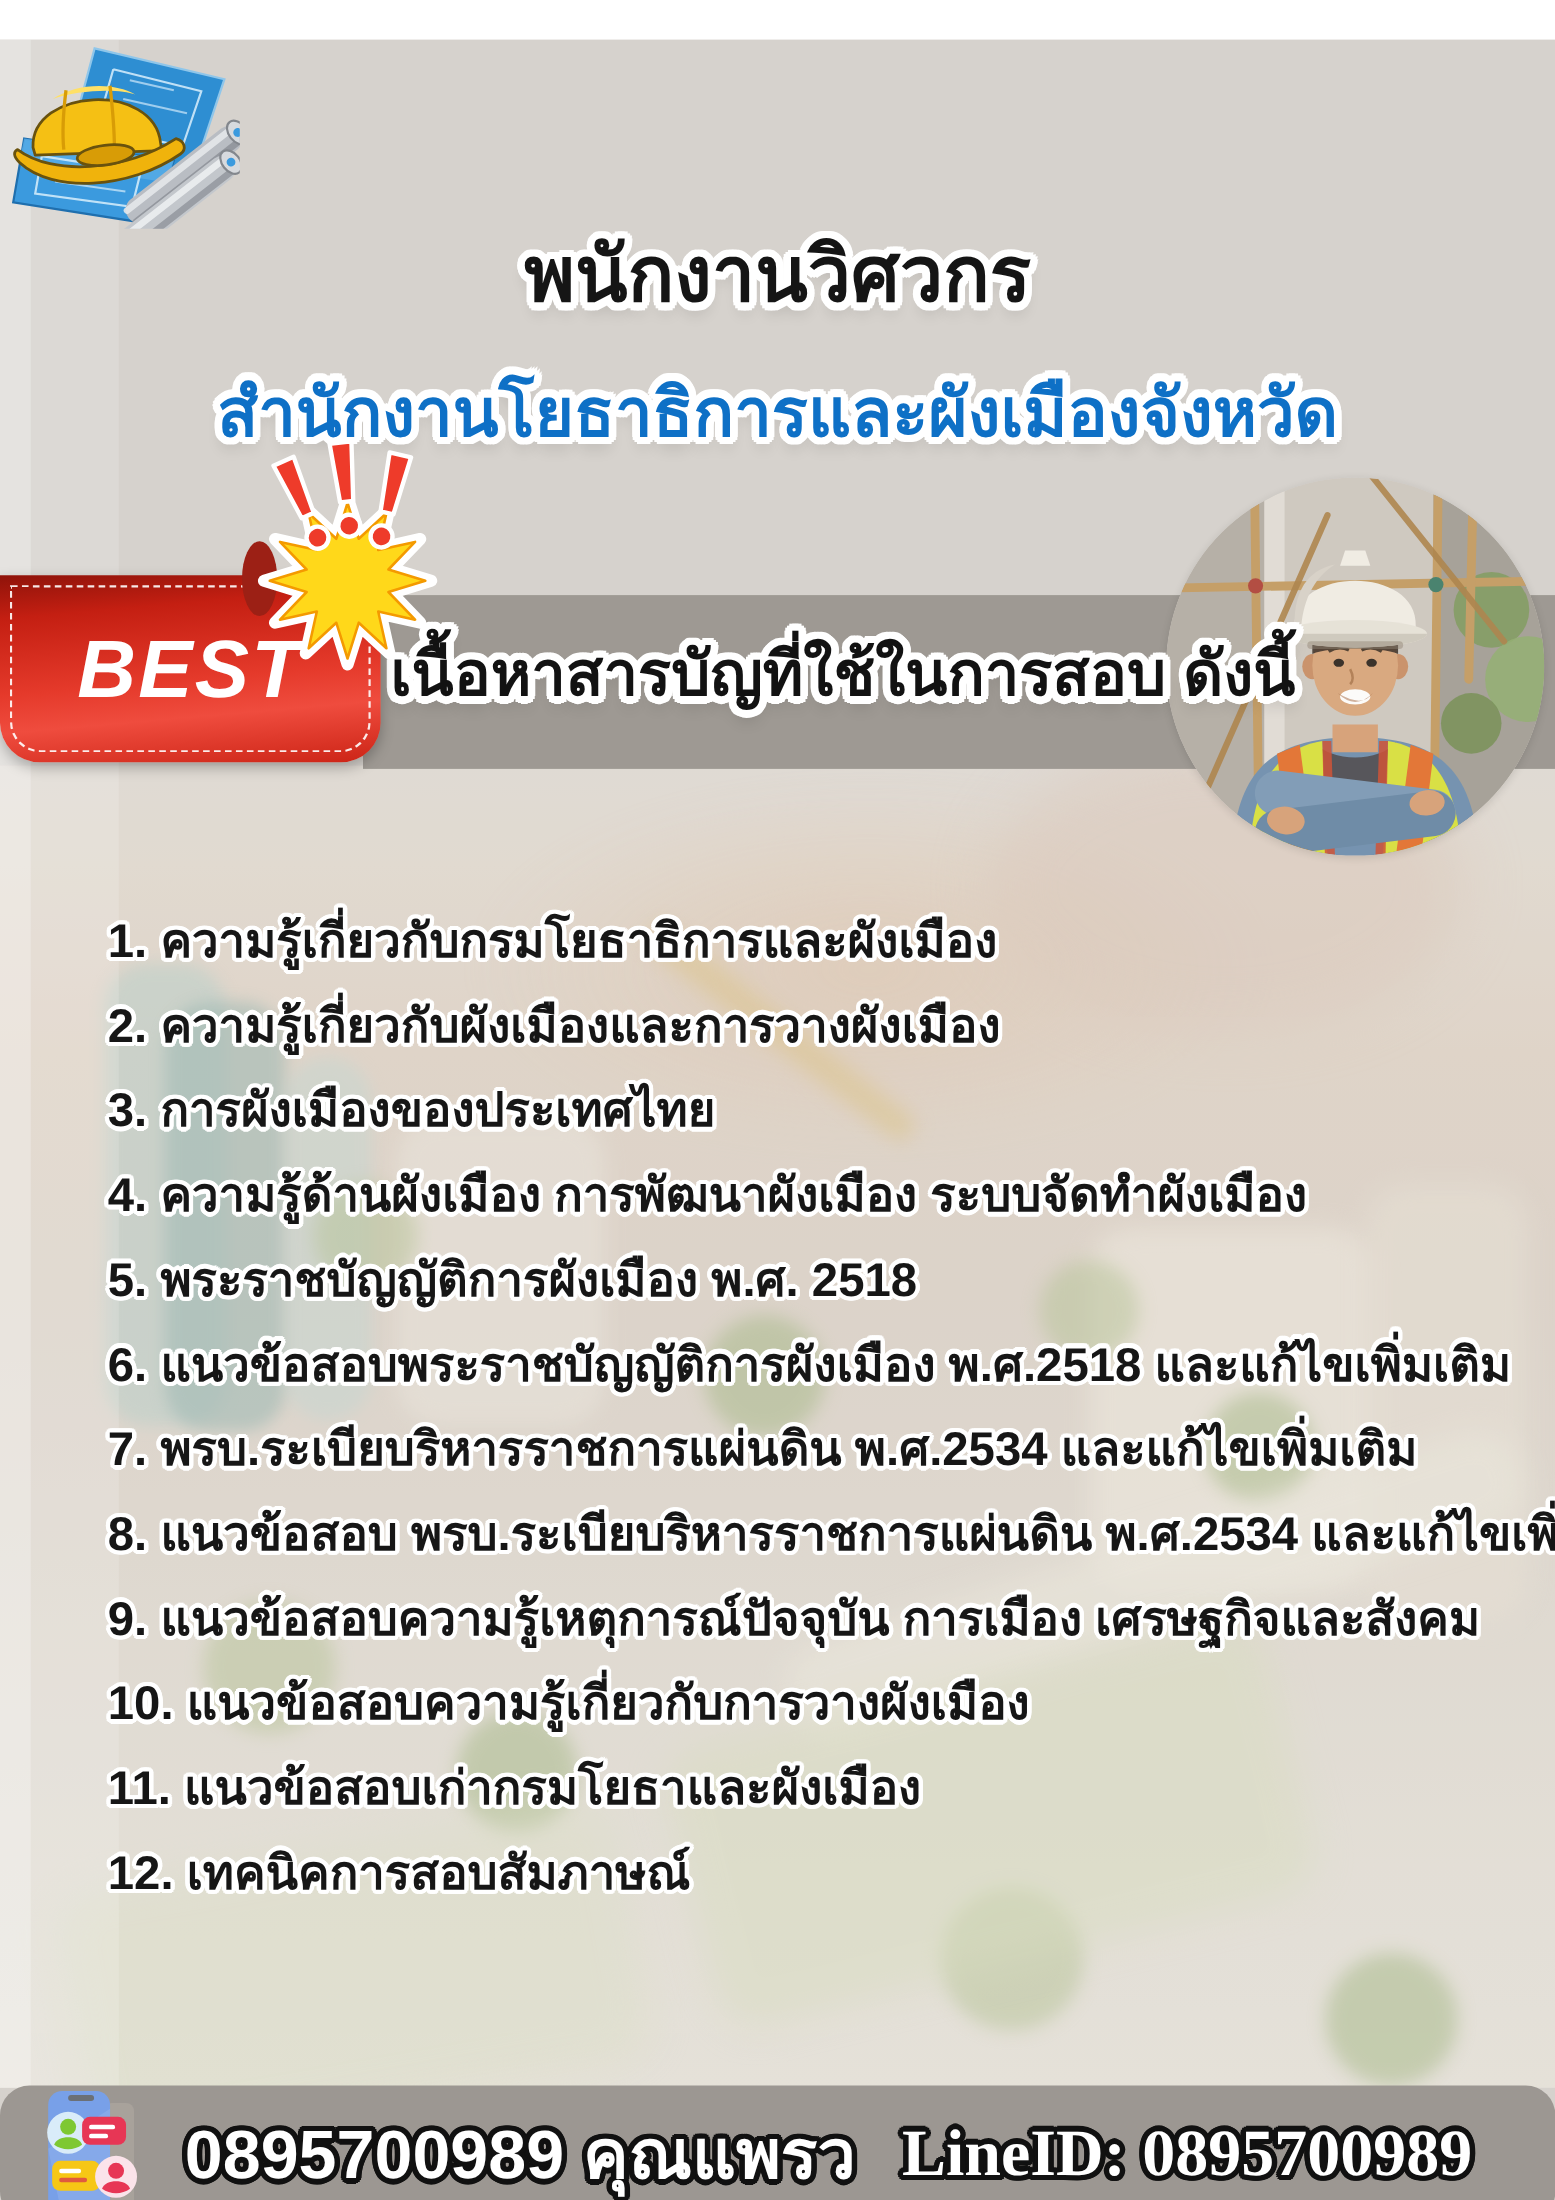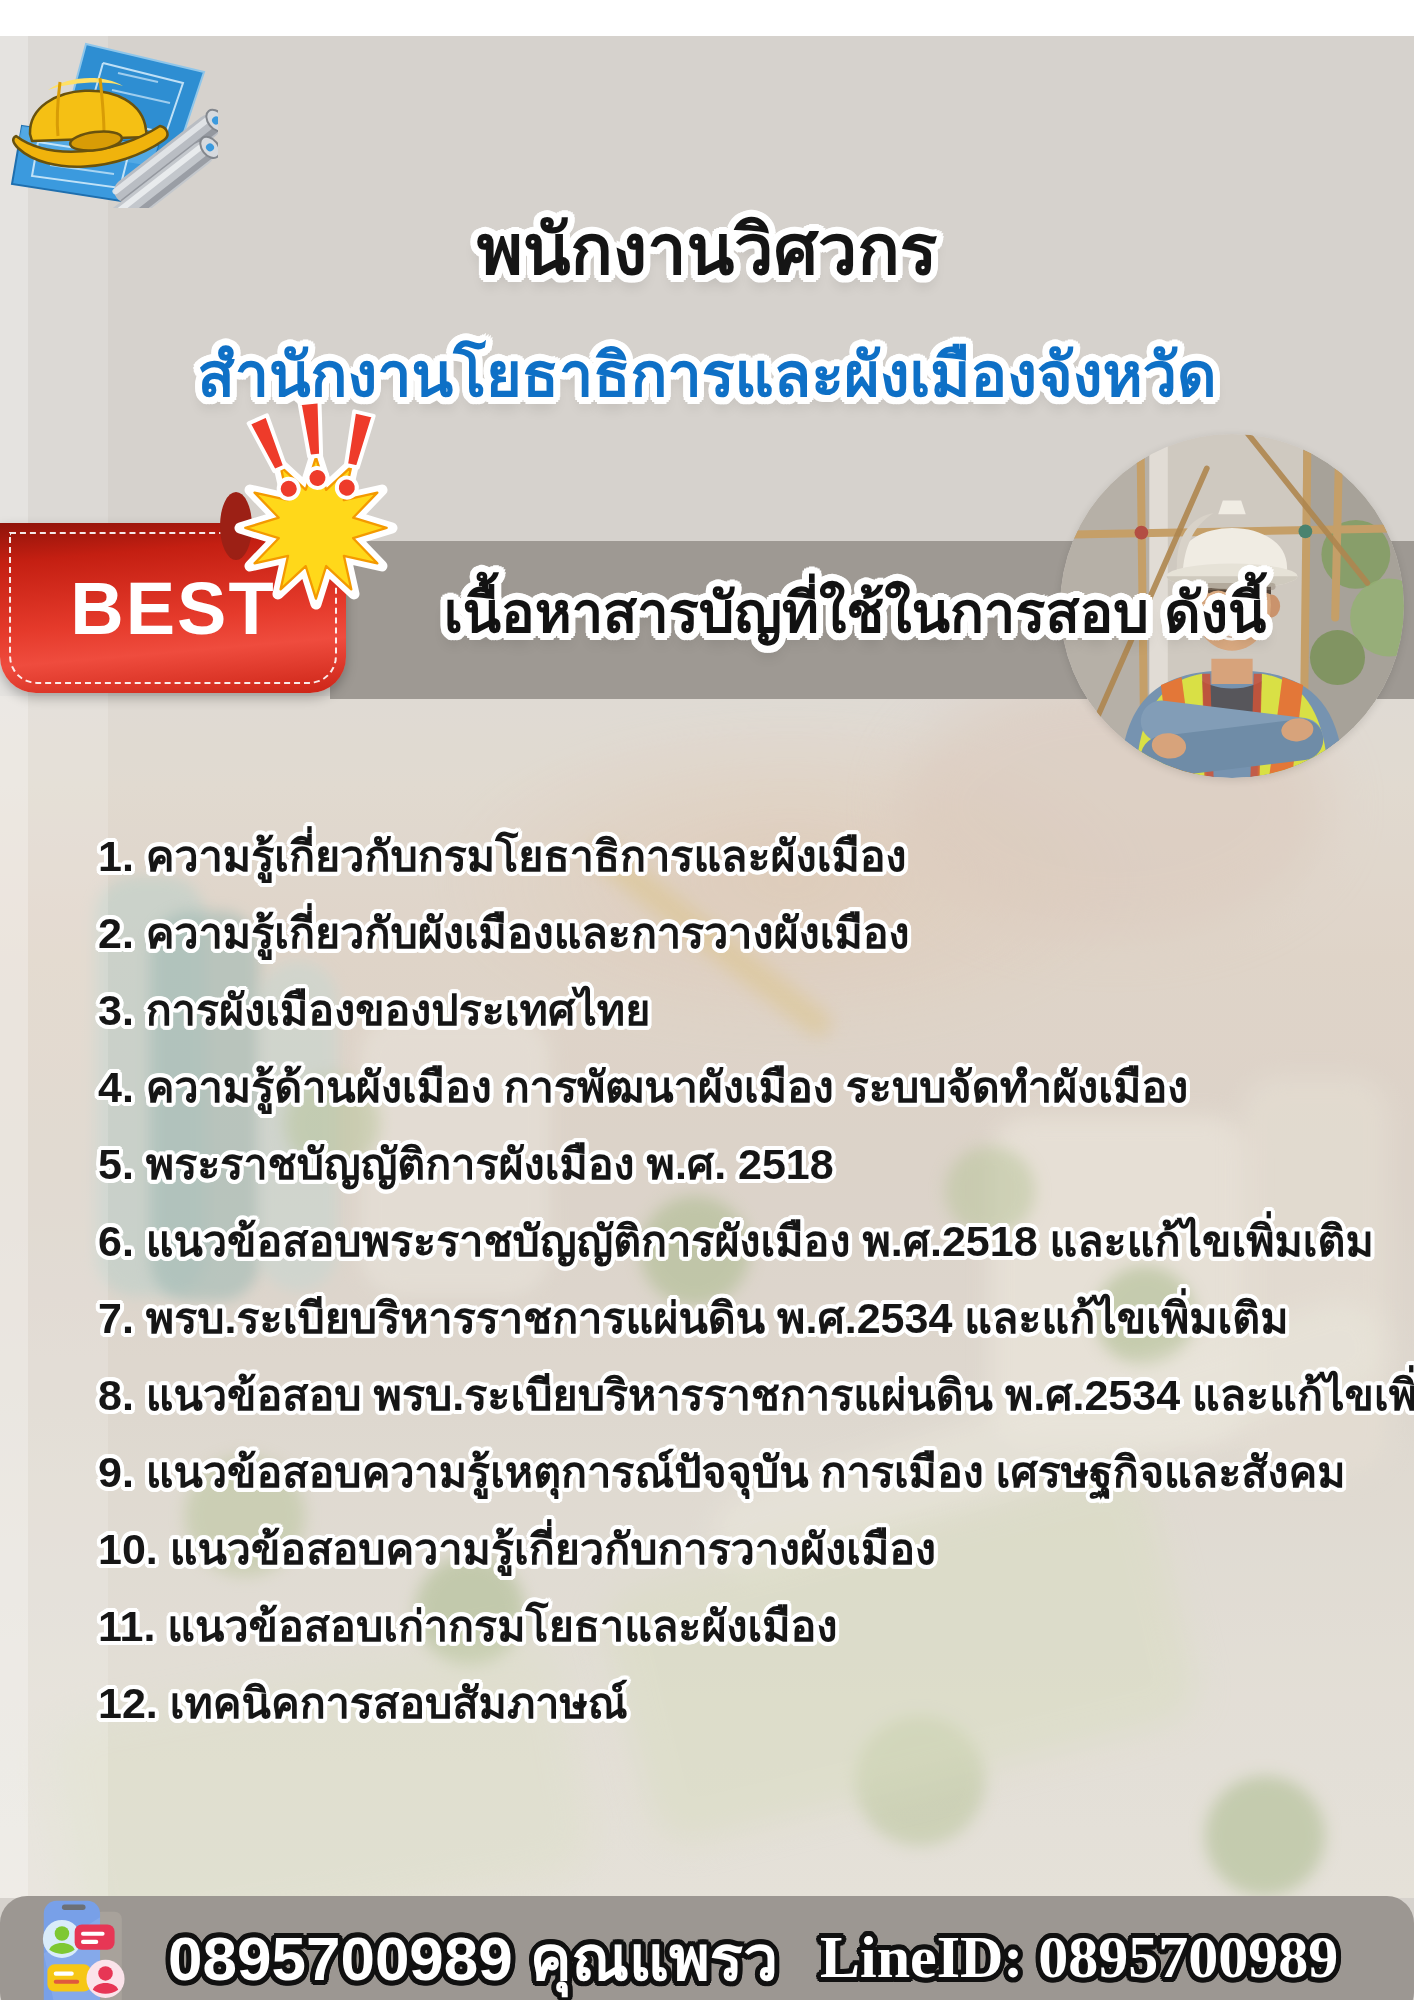--- a/index.html
+++ b/index.html
@@ -42,32 +42,32 @@
 
   
   .title{position:absolute;left:0;top:158px;width:100%;text-align:center;font-size:70px;font-weight:700;color:#151515;z-index:4;white-space:nowrap;}
   .subtitle{position:absolute;left:0;top:290px;width:100%;text-align:center;font-size:61px;font-weight:700;color:#0e70c6;z-index:4;white-space:nowrap;}
   .ow7{text-shadow:7px 0 0 #fff,6.5px 2.7px 0 #fff,4.9px 4.9px 0 #fff,2.7px 6.5px 0 #fff,0 7px 0 #fff,-2.7px 6.5px 0 #fff,-4.9px 4.9px 0 #fff,-6.5px 2.7px 0 #fff,-7px 0 0 #fff,-6.5px -2.7px 0 #fff,-4.9px -4.9px 0 #fff,-2.7px -6.5px 0 #fff,0 -7px 0 #fff,2.7px -6.5px 0 #fff,4.9px -4.9px 0 #fff,6.5px -2.7px 0 #fff,0 10px 14px rgba(0,0,0,.15);}
   .ow4{text-shadow:4px 0 0 #fff,3.7px 1.5px 0 #fff,2.8px 2.8px 0 #fff,1.5px 3.7px 0 #fff,0 4px 0 #fff,-1.5px 3.7px 0 #fff,-2.8px 2.8px 0 #fff,-3.7px 1.5px 0 #fff,-4px 0 0 #fff,-3.7px -1.5px 0 #fff,-2.8px -2.8px 0 #fff,-1.5px -3.7px 0 #fff,0 -4px 0 #fff,1.5px -3.7px 0 #fff,2.8px -2.8px 0 #fff,3.7px -1.5px 0 #fff;}
   .ob5{text-shadow:5px 0 0 #111,4.6px 1.9px 0 #111,3.5px 3.5px 0 #111,1.9px 4.6px 0 #111,0 5px 0 #111,-1.9px 4.6px 0 #111,-3.5px 3.5px 0 #111,-4.6px 1.9px 0 #111,-5px 0 0 #111,-4.6px -1.9px 0 #111,-3.5px -3.5px 0 #111,-1.9px -4.6px 0 #111,0 -5px 0 #111,1.9px -4.6px 0 #111,3.5px -3.5px 0 #111,4.6px -1.9px 0 #111;}
 
   
   .banner-bar{position:absolute;left:330px;right:0;top:505px;height:158px;background:#9e9993;z-index:2;}
-  .banner-text{position:absolute;left:355px;top:532px;width:1000px;text-align:center;font-size:56px;font-weight:700;color:#121212;z-index:5;white-space:nowrap;}
+  .banner-text{position:absolute;left:355px;top:532px;width:1000px;font-size:56px;font-weight:700;color:#121212;z-index:5;white-space:nowrap;}
 
   
   .circle-photo{position:absolute;left:1060px;top:398px;width:344px;height:344px;border-radius:50%;overflow:hidden;z-index:3;box-shadow:0 2px 8px rgba(0,0,0,.12);}
   .circle-photo svg{display:block;width:100%;height:100%;}
 
   
   .badge{position:absolute;left:0;top:487px;width:346px;height:170px;z-index:6;border-radius:0 10px 36px 36px;
     background:linear-gradient(175deg,#8f130a 0%,#c41f12 20%,#e53a2b 55%,#ef4c3e 72%,#cc2416 100%);
     box-shadow:0 5px 12px rgba(0,0,0,.25);display:flex;align-items:center;justify-content:center;}
   .badge::after{content:"";position:absolute;inset:9px;border:2px dashed rgba(255,255,255,.9);border-radius:0 6px 28px 28px;pointer-events:none;}
-  .badge-inner{display:flex;flex-direction:row;align-items:center;color:#fff;margin-top:2px;}
+  .badge-inner{display:flex;flex-direction:row;align-items:center;color:#fff;margin-top:2px;font-style:italic;}
   .badge-l1{font-size:74px;font-weight:700;line-height:.95;letter-spacing:2px;}
   .badge-l2{font-size:52px;font-weight:400;line-height:1.05;letter-spacing:5px;}
   .burst{position:absolute;left:208px;top:340px;width:205px;height:245px;z-index:7;}
 
   
   .toc{position:absolute;left:98px;top:782px;z-index:4;list-style:none;margin:0;padding:0;}
   .toc li{height:77px;line-height:77px;font-size:43px;font-weight:700;color:#161616;white-space:nowrap;}
 
   
   .footer{position:absolute;left:0;top:1860px;width:1414px;height:123px;background:#9c9792;z-index:8;display:flex;align-items:center;border-radius:27px;}

